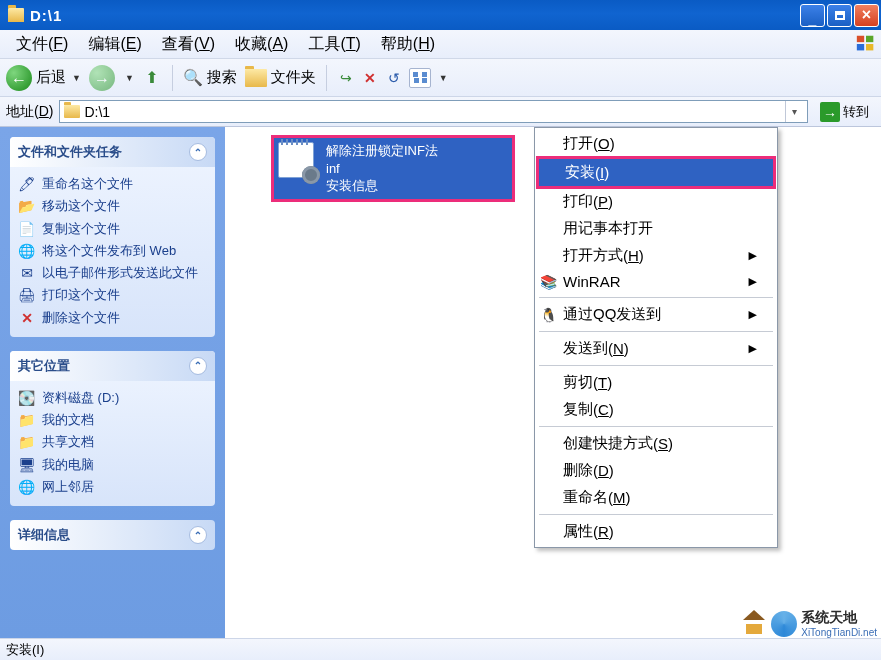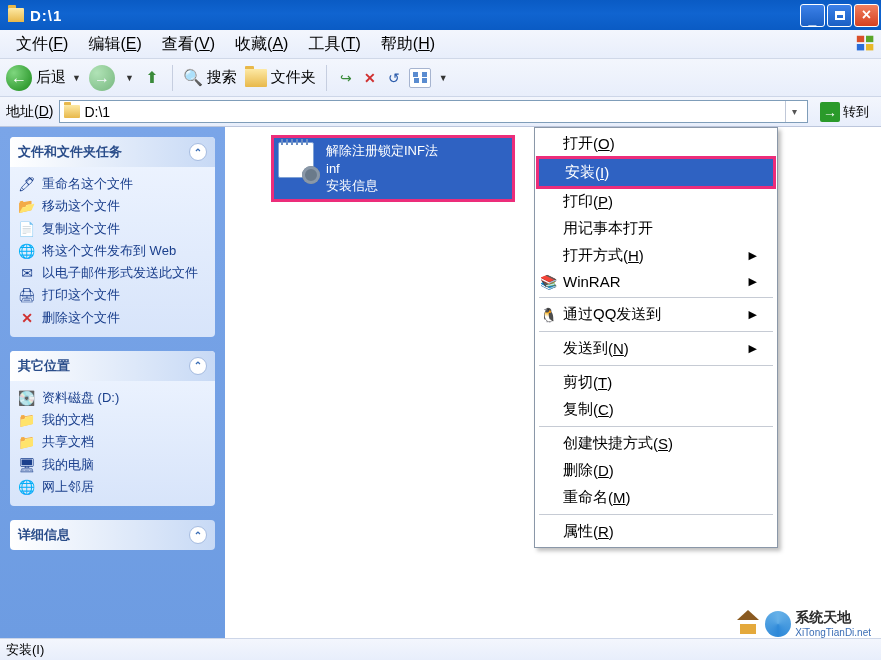--- a/index.html
+++ b/index.html
@@ -87,21 +87,21 @@
 .ctxmenu .mi.box{ border:3px solid #ec2d7a; margin:-1px;}
 .ctxmenu .mi .arrow{ margin-left:auto; font-size:11px;}
 .ctxmenu .mi .mi-icon{ position:absolute; left:3px; width:18px; height:18px; display:flex; align-items:center; justify-content:center; font-size:14px;}
 .ctxmenu .sep{ height:1px; background:#c6cbd4; margin:3px 2px;}
 .ctxmenu u{ text-decoration:underline;}
 
 
 .statusbar { height: 22px; background: linear-gradient(to bottom, #f3f6fd, #e8eefb); border-top: 1px solid #cdd6e8; display: flex; align-items: center; padding: 0 6px; font-size: 13px; }
 
 
-.watermark{ position:absolute; right:10px; bottom:22px; display:flex; align-items:center; gap:4px; font-size:14px;}
+.watermark{ position:absolute; right:4px; bottom:22px; display:flex; align-items:center; gap:4px; font-size:14px;}
 .watermark .wm-icon{ width:26px; height:26px; border-radius:50%; background:conic-gradient(#67b1e8,#2d88d8,#67b1e8); position:relative;}
 .watermark .wm-home{ width:24px; height:20px; position:relative;}
 .watermark .wm-home::before{content:""; position:absolute; left:3px; bottom:0; width:16px; height:10px; background:#e4a93c;}
 .watermark .wm-home::after{content:""; position:absolute; left:0; top:-4px; border-left:11px solid transparent; border-right:11px solid transparent; border-bottom:10px solid #8a5a20;}
 .wm-text .t1{ font-size:14px; font-weight:bold; color:#2a2a2a;}
 .wm-text .t2{ font-size:10px; color:#3a6db5;}
 </style>
 </head>
 <body>
 

